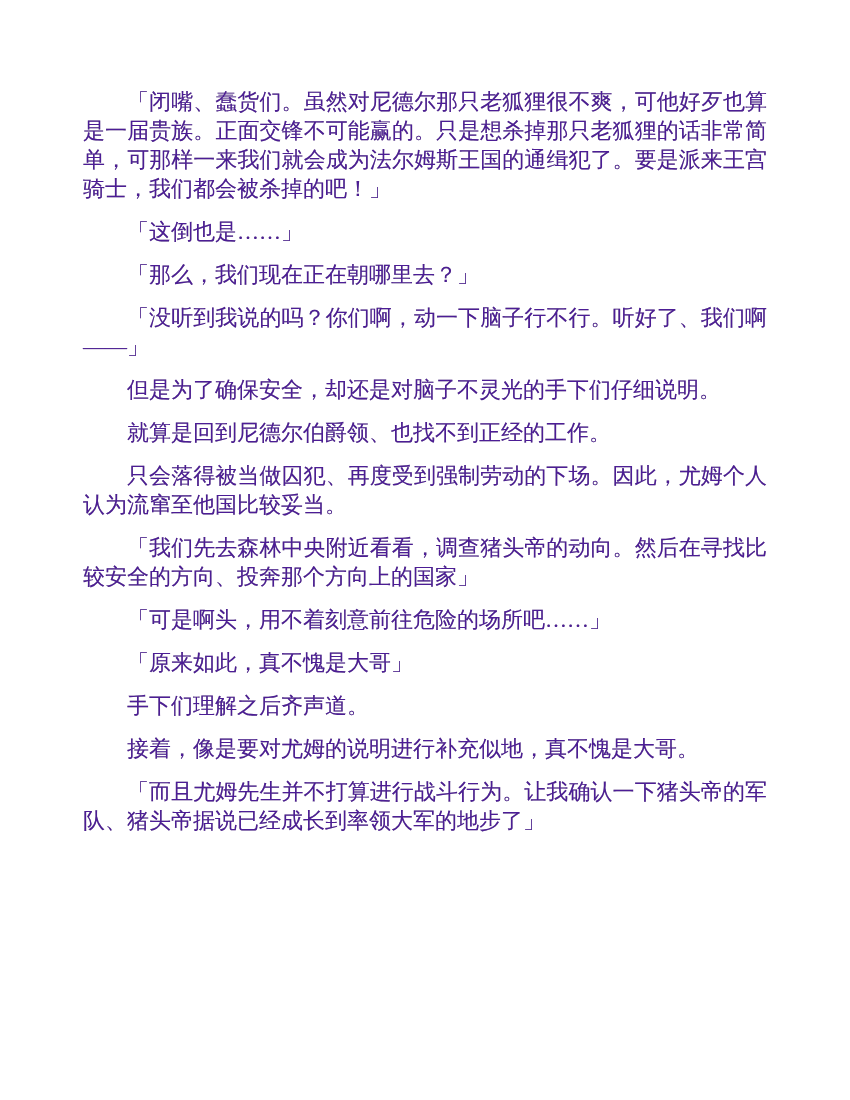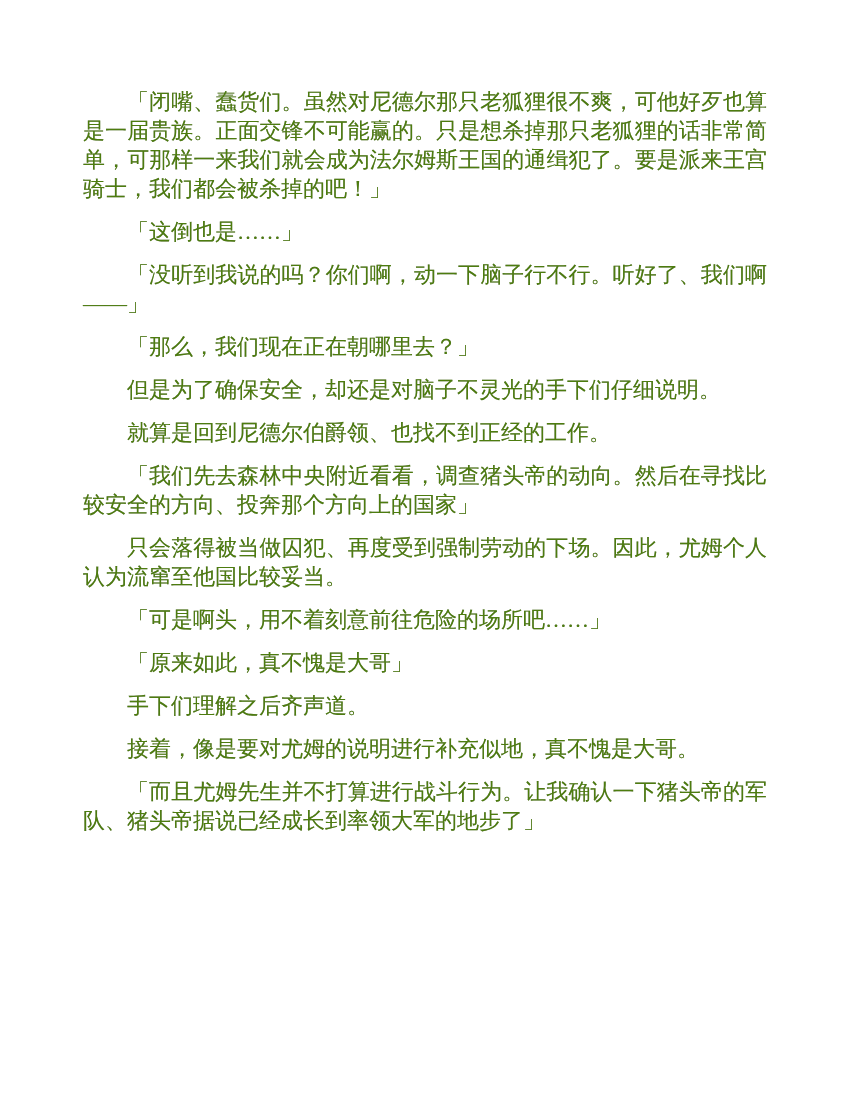--- a/index.html
+++ b/index.html
@@ -12,42 +12,42 @@
     height: 1100px;
     position: relative;
     overflow: hidden;
     font-family: "Liberation Serif", "DejaVu Serif", serif;
   }
   .page {
     position: absolute;
     left: 83px;
     top: 87px;
     width: 684px;
-    color: #4d7c0f;
+    color: #4c1d95;
     font-size: 22px;
     line-height: 29px;
     text-align: justify;
     text-shadow: 0 0 0.6px rgba(45,45,45,0.45);
   }
   .page p {
     margin: 0 0 14px 0;
     text-indent: 2em;
     word-break: break-all;
   }
 </style>
 </head>
 <body>
 
 <main class="page">
     <p>「闭嘴、蠢货们。虽然对尼德尔那只老狐狸很不爽，可他好歹也算是一届贵族。正面交锋不可能赢的。只是想杀掉那只老狐狸的话非常简单，可那样一来我们就会成为法尔姆斯王国的通缉犯了。要是派来王宫骑士，我们都会被杀掉的吧！」</p>
     <p>「这倒也是……」</p>
+    <p>「那么，我们现在正在朝哪里去？」</p>
     <p>「没听到我说的吗？你们啊，动一下脑子行不行。听好了、我们啊——」</p>
-    <p>「那么，我们现在正在朝哪里去？」</p>
     <p>但是为了确保安全，却还是对脑子不灵光的手下们仔细说明。</p>
     <p>就算是回到尼德尔伯爵领、也找不到正经的工作。</p>
+    <p>只会落得被当做囚犯、再度受到强制劳动的下场。因此，尤姆个人认为流窜至他国比较妥当。</p>
     <p>「我们先去森林中央附近看看，调查猪头帝的动向。然后在寻找比较安全的方向、投奔那个方向上的国家」</p>
-    <p>只会落得被当做囚犯、再度受到强制劳动的下场。因此，尤姆个人认为流窜至他国比较妥当。</p>
     <p>「可是啊头，用不着刻意前往危险的场所吧……」</p>
     <p>「原来如此，真不愧是大哥」</p>
     <p>手下们理解之后齐声道。</p>
     <p>接着，像是要对尤姆的说明进行补充似地，真不愧是大哥。</p>
     <p>「而且尤姆先生并不打算进行战斗行为。让我确认一下猪头帝的军队、猪头帝据说已经成长到率领大军的地步了」</p>
   </main>
 
 </body></html>

